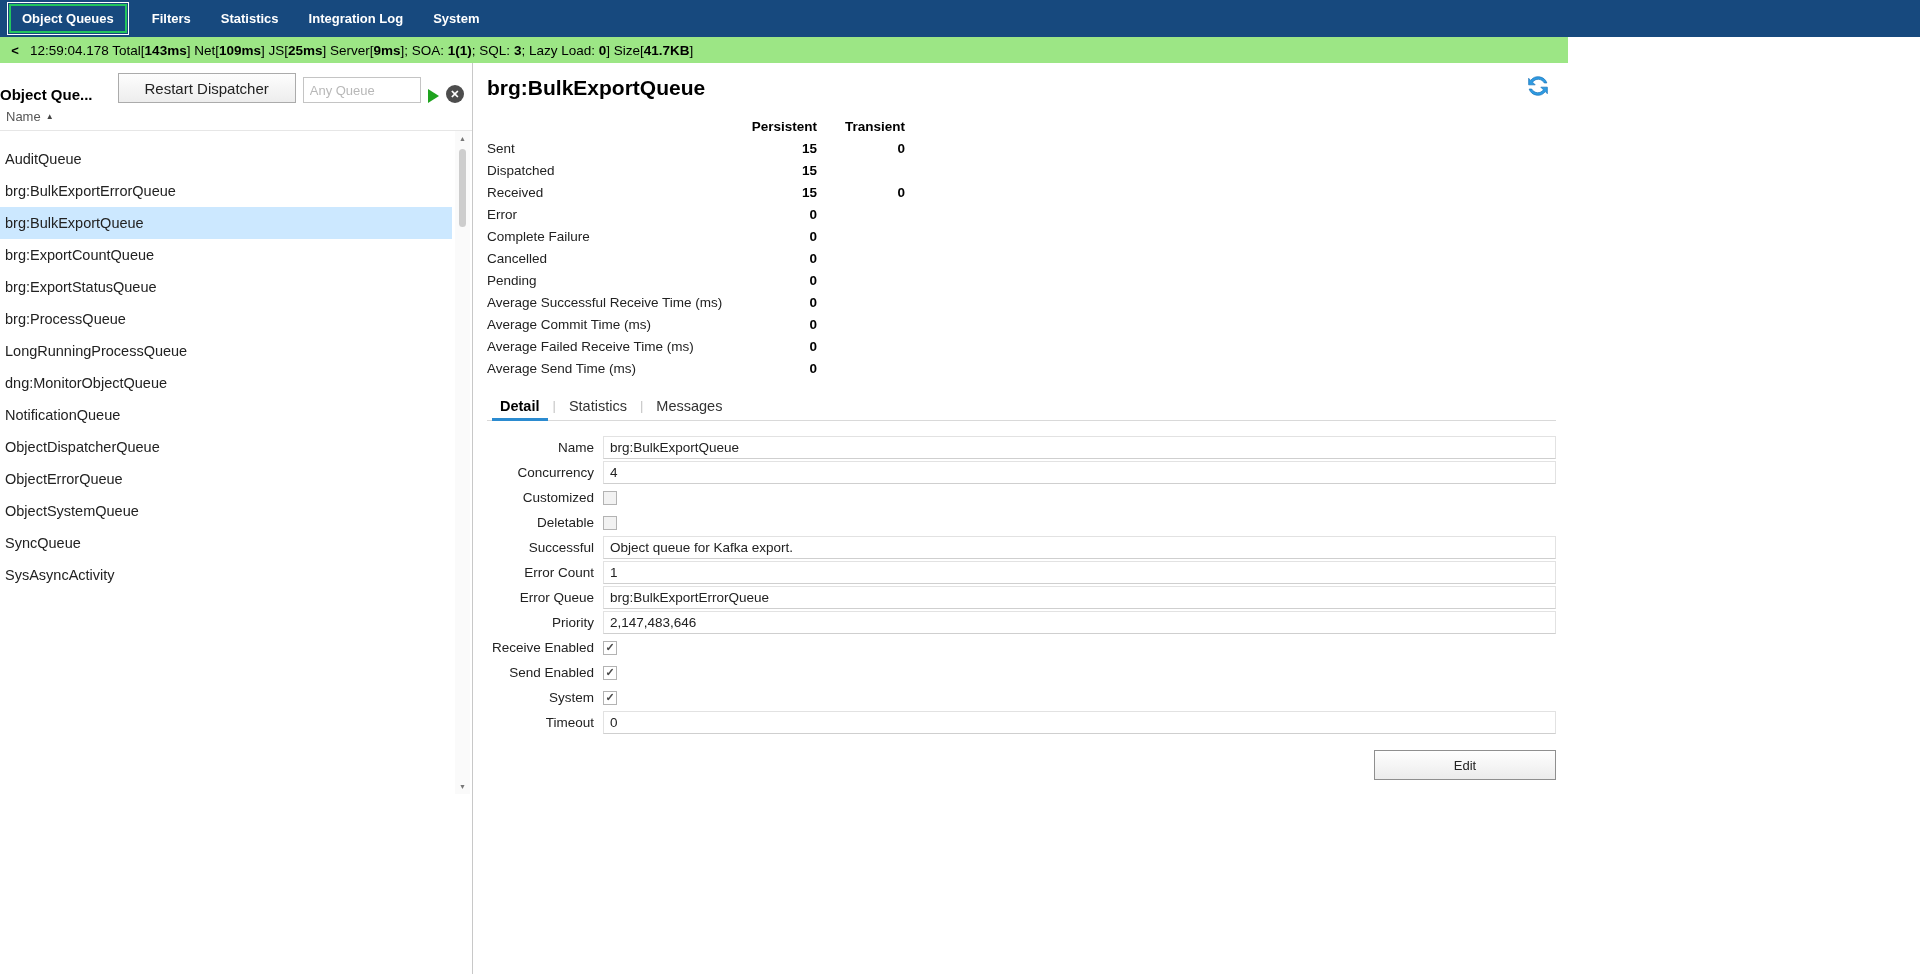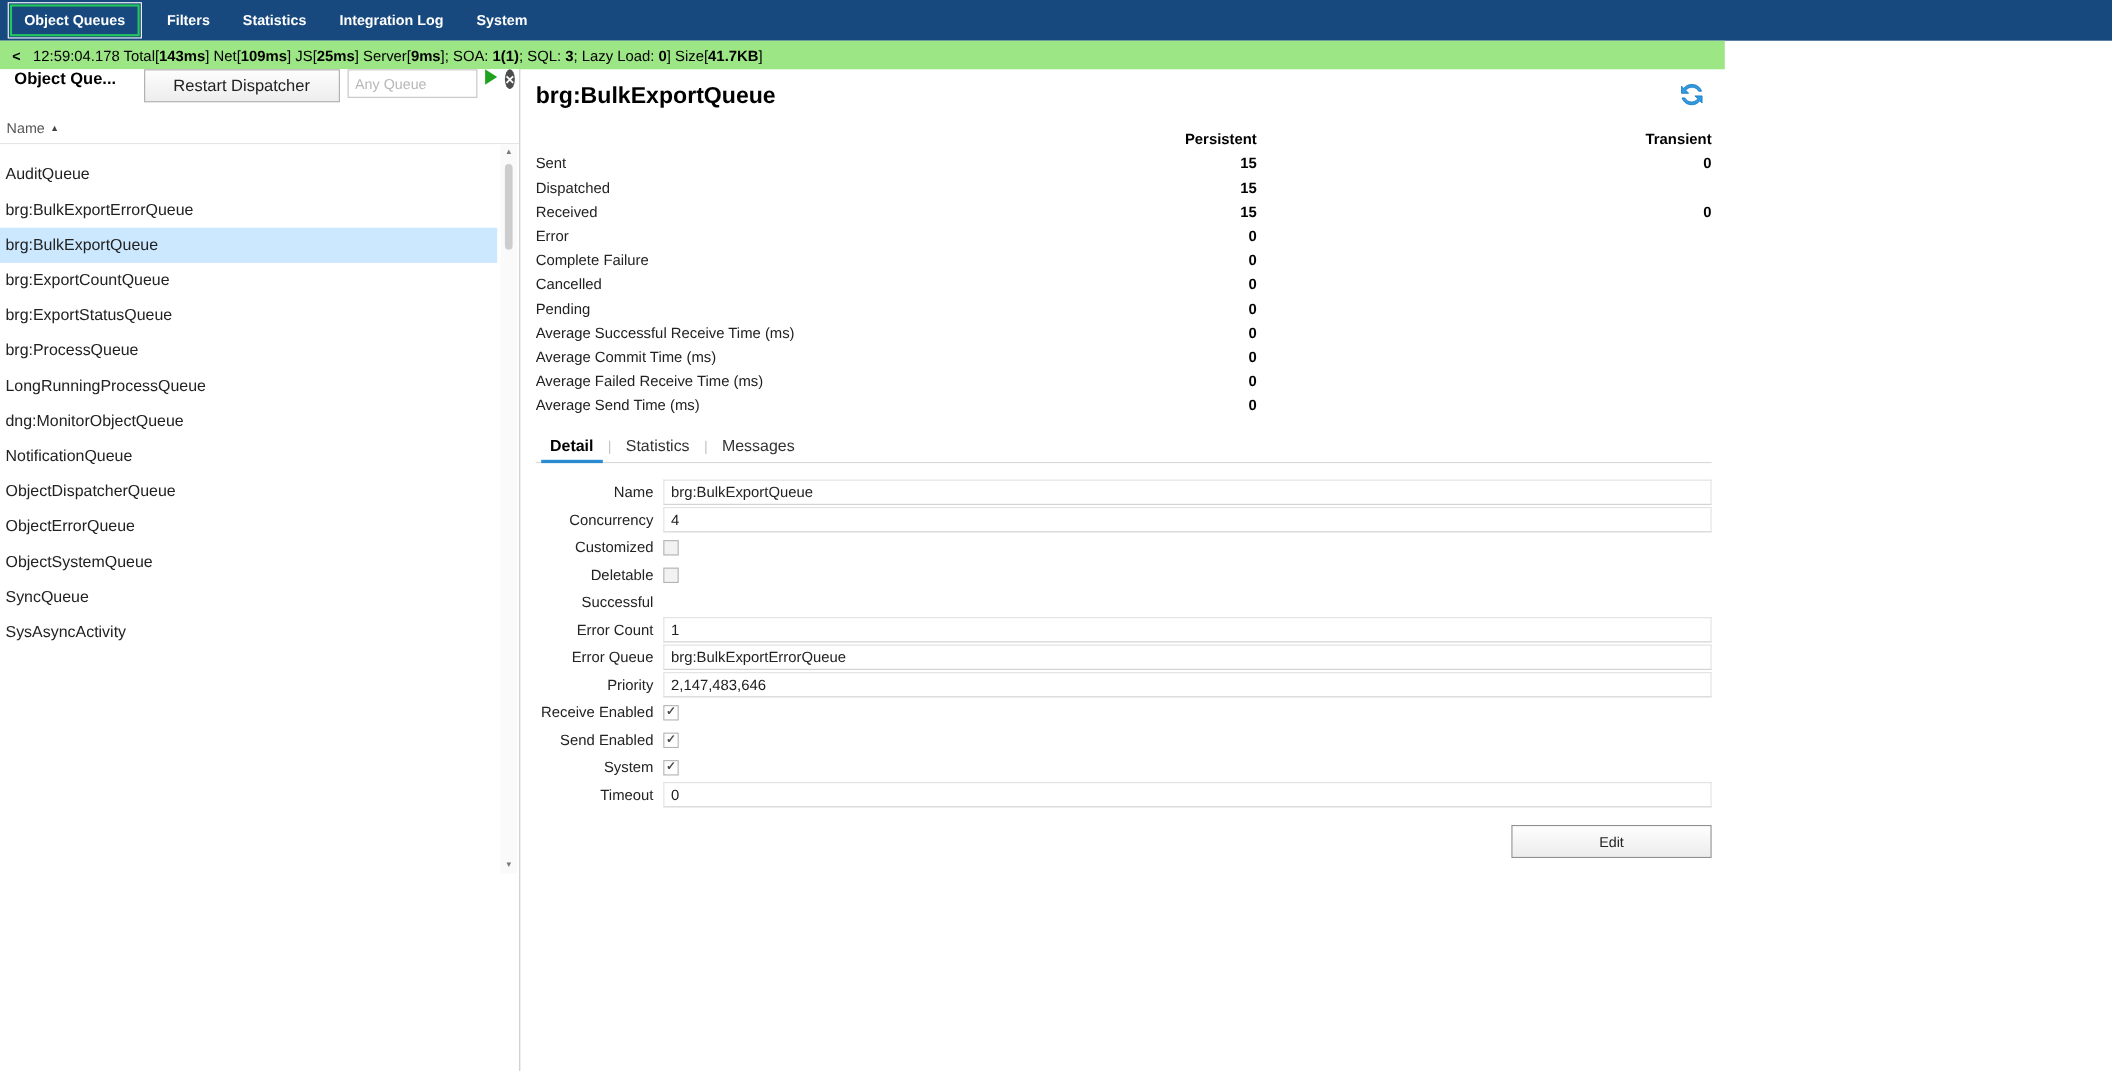--- a/index.html
+++ b/index.html
@@ -14,21 +14,21 @@
   .statusbar { width:1568px; height:26px; background:var(--status-green, #9ce685); display:flex; align-items:center; font-size:13.5px; color:#000; }
   .collapse-arrow { width:30px; text-align:center; font-weight:700; cursor:pointer; font-size:13px; }
   .seg-bold { font-weight:700; }
 
   
   .layout { display:flex; height:911px; }
   .left-panel { width:473px; border-right:1px solid #c8c8c8; position:relative; background:#fff; flex:none; }
   .main-panel { width:1095px; position:relative; padding:0 12px 0 14px; flex:none; }
 
   
-  .left-header { height:40px; display:flex; align-items:flex-start; padding:0 13px; gap:7px; }
+  .left-header { height:40px; display:flex; align-items:flex-end; padding:0 0; gap:7px; }
   .panel-title { font-weight:700; font-size:15px; color:#000; white-space:nowrap; margin-right:18px; }
   .restart-btn { height:30px; padding:0 26px; font-size:15px; color:#222; border:1px solid #ababab; background:linear-gradient(#fdfdfd,#ededed); cursor:pointer; font-family:inherit; white-space:nowrap; }
   .queue-filter { width:118px; height:26px; border:1px solid #c4c4c4; padding:0 6px; font-size:13px; color:#333; font-family:inherit; }
   .queue-filter::placeholder { color:#b8b8b8; }
   .play-icon { width:0; height:0; border-top:7px solid transparent; border-bottom:7px solid transparent; border-left:11px solid #1fa31f; cursor:pointer; }
   .clear-icon { width:18px; height:18px; border-radius:50%; background:#4d4d4d; color:#fff; font-size:11px; display:flex; align-items:center; justify-content:center; font-weight:700; cursor:pointer; }
 
   
   .col-header { height:28px; display:flex; align-items:center; padding-left:6px; color:#555; font-size:13px; border-bottom:1px solid #e6e6e6; gap:5px; cursor:pointer; }
   .sort-glyph { font-size:8px; color:#444; }
@@ -41,21 +41,21 @@
   .vs-arrow { position:absolute; left:0; width:15px; height:15px; display:flex; align-items:center; justify-content:center; color:#777; font-size:7px; cursor:pointer; }
   .vs-arrow.up { top:0; }
   .vs-arrow.down { bottom:0; }
   .vs-thumb { position:absolute; top:18px; left:4px; width:7px; height:78px; background:#cdcdcd; border-radius:4px; cursor:pointer; }
 
   
   .main-title { font-size:21px; font-weight:700; color:#000; padding-top:13px; }
   .refresh-icon { position:absolute; top:9px; right:16px; cursor:pointer; }
 
   .stats { margin-top:15px; font-size:13.5px; }
-  .stats-header, .stat-row { display:flex; align-items:center; height:22px;justify-content:space-between; }
+  .stats-header, .stat-row { display:flex; align-items:center; height:22px; }
   .stat-label { width:250px; color:#222; white-space:nowrap; }
   .stat-col { width:80px; text-align:right; font-weight:700; }
   .stat-col.transient { width:88px; }
   .stat-val { width:80px; text-align:right; font-weight:700; color:#000; }
   .stat-val.transient { width:88px; }
 
   .tabbar { display:flex; align-items:flex-end; border-bottom:1px solid #d9d9d9; margin-top:12px; height:30px; }
   .tab { padding:4px 13px 6px; font-size:14.5px; color:#333; cursor:pointer; position:relative; white-space:nowrap; }
   .tab.active { font-weight:700; color:#000; }
   .tab.active::after { content:""; position:absolute; left:5px; right:5px; bottom:-1px; height:3px; background:var(--tab-accent, #2b8bd0); }
@@ -221,20 +221,21 @@
           <div class="form-row">
             <div class="form-label">Customized</div>
             <span class="checkbox"></span>
           </div>
           <div class="form-row">
             <div class="form-label">Deletable</div>
             <span class="checkbox"></span>
           </div>
           <div class="form-row">
             <div class="form-label">Successful</div>
+            <input class="form-input" type="text" value="Object queue for Kafka export." style="">
           </div>
           <div class="form-row">
             <div class="form-label">Error Count</div>
             <input class="form-input" type="text" value="1" style="">
           </div>
           <div class="form-row">
             <div class="form-label">Error Queue</div>
             <input class="form-input" type="text" value="brg:BulkExportErrorQueue" style="">
           </div>
           <div class="form-row">

